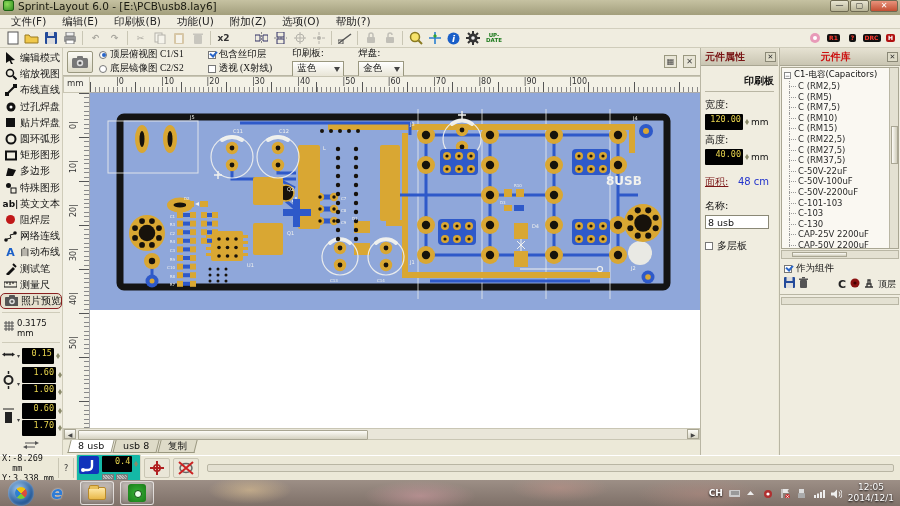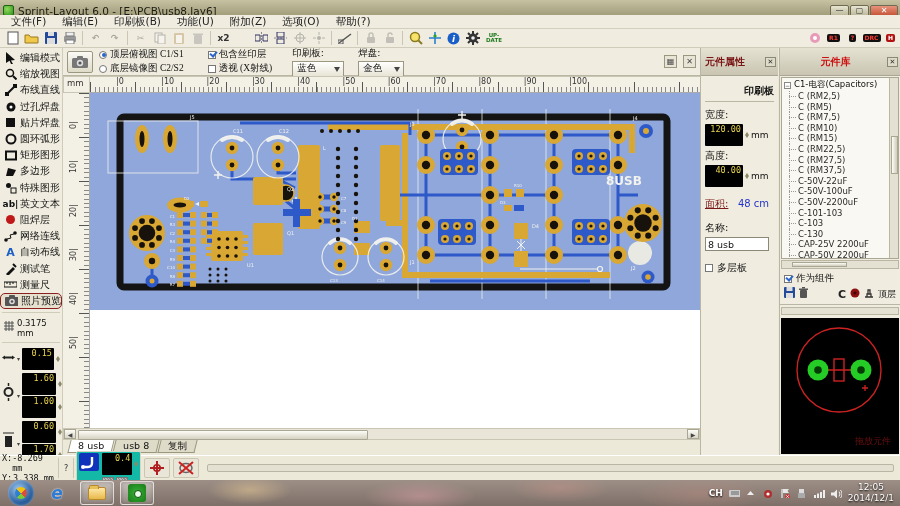--- a/index.html
+++ b/index.html
@@ -4,21 +4,21 @@
 <style>
   html,body{margin:0;padding:0;background:#555;}
   *{box-sizing:border-box;}
   #app{position:relative;width:900px;height:506px;overflow:hidden;
        font-family:"DejaVu Sans","Liberation Sans",sans-serif;font-size:11px;color:#111;
        background:#ece9d8;}
   .abs{position:absolute;}
 
   
   #titlebar{left:0;top:0;width:900px;height:21px;
-    background:linear-gradient(#c6c2a2,#a8a482 60%,#98946f);display:flex;align-items:center;padding:0 2px;}
+    background:linear-gradient(#c6c2a2,#a8a482 60%,#98946f);display:flex;align-items:flex-start;padding:0 2px;}
   #app-icon{width:11px;height:11px;border-radius:2px;margin:0 4px 0 1px;
     background:radial-gradient(circle at 35% 35%,#8fdc5a,#2f8f1f);border:1px solid #1c6312;}
   #title-text{font-size:10.5px;color:#1a1a10;white-space:nowrap;}
   #win-btns{margin-left:auto;display:flex;gap:1px;}
   .winbtn{width:19px;height:12px;border:1px solid #6f6b52;border-radius:2px;
     background:linear-gradient(#e8e5d2,#b8b496);font-size:8px;line-height:9px;text-align:center;color:#333;}
   .winbtn.close{background:linear-gradient(#e8937c,#c34f33);color:#fff;width:28px;}
 
   
   #menubar{left:0;top:15px;width:900px;height:14px;background:#f0ede0;border-bottom:1px solid #d2cfbe;
@@ -44,21 +44,21 @@
   #sidetools{left:0;top:48px;width:63px;height:407px;background:#f0ede0;border-right:1px solid #cfccba;padding-top:2px;}
   .tool{display:flex;align-items:center;height:16.2px;padding:0 2px 0 4px;gap:3px;position:relative;}
   .tool .t-icon{width:13px;height:13px;display:flex;align-items:center;justify-content:center;flex:0 0 13px;}
   .tool .t-label{font-size:10px;white-space:nowrap;}
   .tool .dd{font-size:6px;color:#444;margin-left:auto;}
   .tool.active{border:1px solid #8a2020;border-radius:5px;background:#e6e0cf;}
   #side-sep{height:1px;background:#cfccba;margin:3px 2px;}
   .srow{display:flex;align-items:center;gap:2px;padding:1.5px 2px;}
   .srow .lbl9{font-size:8.5px;}
   .valbox{background:#000;color:#e8d44d;font-family:"DejaVu Sans Mono","Liberation Mono",monospace;
-    font-size:8.5px;text-align:right;padding:0 2px;width:34px;height:22px;line-height:10px;border-radius:1px;}
+    font-size:8.5px;text-align:right;padding:0 2px;width:34px;height:16px;line-height:10px;border-radius:1px;}
   .spin{width:4px;height:10px;display:flex;flex-direction:column;justify-content:space-between;}
   .spin i{display:block;width:0;height:0;border:2px solid transparent;}
   .spin .up{border-bottom:3px solid #8a8a6a;}
   .spin .dn{border-top:3px solid #8a8a6a;}
   .sicon{width:13px;text-align:center;flex:0 0 13px;}
   .ddm{font-size:6px;color:#444;}
 
   
   #photobar{left:63px;top:48px;width:637px;height:28px;background:#f0ede0;border-bottom:1px solid #b9b6a4;
     display:flex;align-items:center;gap:6px;padding:0 4px;}
@@ -111,21 +111,21 @@
     font-size:6px;line-height:9px;text-align:center;color:#444;}
   #hthumb{position:absolute;left:14px;top:1px;width:290px;height:10px;background:linear-gradient(#fdfcf7,#d5d2c1);border:1px solid #a9a693;border-radius:1px;}
   #tabbar{left:63px;top:440px;width:637px;height:15px;background:#ece9d8;display:flex;align-items:flex-start;padding-left:6px;gap:1px;}
   .tab{padding:0 8px;height:13px;line-height:12px;font-size:9.5px;border:1px solid #9a9880;border-top:none;
     transform:skewX(-14deg);background:#dedbc8;}
   .tab span{display:inline-block;transform:skewX(14deg);}
   .tab.active{background:#fff;}
 
   
   #props{left:700px;top:48px;width:78px;height:407px;background:#f0ede0;border-left:1px solid #b9b6a4;}
-  .phead{height:28px;background:linear-gradient(#e6e2d2,#c9c5b2);border-bottom:1px solid #a9a693;
+  .phead{height:18px;background:linear-gradient(#e6e2d2,#c9c5b2);border-bottom:1px solid #a9a693;
     display:flex;align-items:center;padding:0 2px 0 4px;}
   .phead .ptitle{font-size:10px;font-weight:bold;color:#7a1616;flex:1;}
   .phead .px{width:11px;height:10px;border:1px solid #8a8876;background:#dedbc8;font-size:7px;line-height:8px;text-align:center;color:#333;}
   #props .body{padding:5px 4px;}
   .plabel{font-size:10px;margin:3px 0 2px;}
   .plabel.bold{font-weight:bold;border-bottom:1px solid #b9b6a4;padding-bottom:3px;margin-bottom:6px;text-align:right;}
   .pval{display:flex;align-items:center;gap:2px;}
   .pval .unit{font-size:9px;}
   .area-lbl{color:#7a1616;font-size:10px;display:inline-block;text-decoration:underline;}
   .area-val{color:#2233cc;font-size:10px;margin-left:6px;}
@@ -1170,33 +1170,20 @@
       <span><svg width="10" height="10">
             <circle cx="5" cy="5" r="4.5" fill="#8a1010"></circle>
             <circle cx="5" cy="5" r="1.6" fill="#400"></circle>
           </svg></span>
       <span><svg width="10" height="10">
             <path d="M1,9h8M3,9v-3h4v3M4,6V2h2v4" stroke="#333" stroke-width="1.3" fill="none"></path>
           </svg></span>
       <span id="lib-layer">顶层</span>
     </div>
     <div id="lib-strip"></div>
-    <div id="preview">
-      <svg width="119" height="108" viewBox="0 0 119 108">
-        <circle cx="58" cy="52" r="42" fill="none" stroke="#c22" stroke-width="1.4"></circle>
-        <line x1="42" y1="52" x2="76" y2="52" stroke="#c22" stroke-width="1.4"></line>
-        <rect x="53" y="41" width="10" height="22" fill="none" stroke="#c22" stroke-width="1.4"></rect>
-        <circle cx="37" cy="52" r="10.5" fill="#25cc25"></circle>
-          <circle cx="37" cy="52" r="3.8" fill="#063b06"></circle>
-        <circle cx="80" cy="52" r="10.5" fill="#25cc25"></circle>
-          <circle cx="80" cy="52" r="3.8" fill="#063b06"></circle>
-        <path d="M81,70h6M84,67v6" stroke="#c22" stroke-width="1.3"></path>
-      </svg>
-      <span id="drop-label">拖放元件</span>
-    </div>
   </div>
 
   <div class="abs" id="statusbar">
     <div id="coords">
       <div class="r">
           <span>X:</span>
           <span>-8.269 mm</span>
         </div>
       <div class="r">
           <span>Y:</span>

